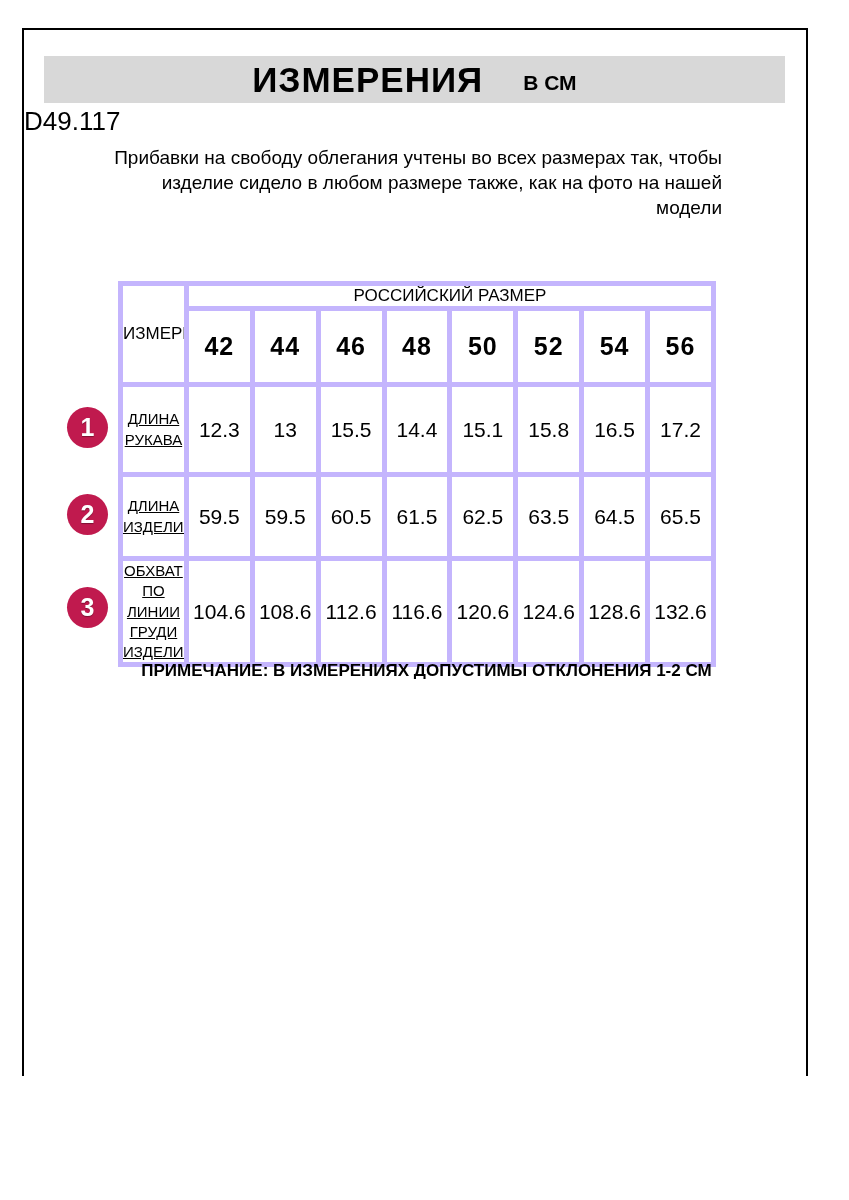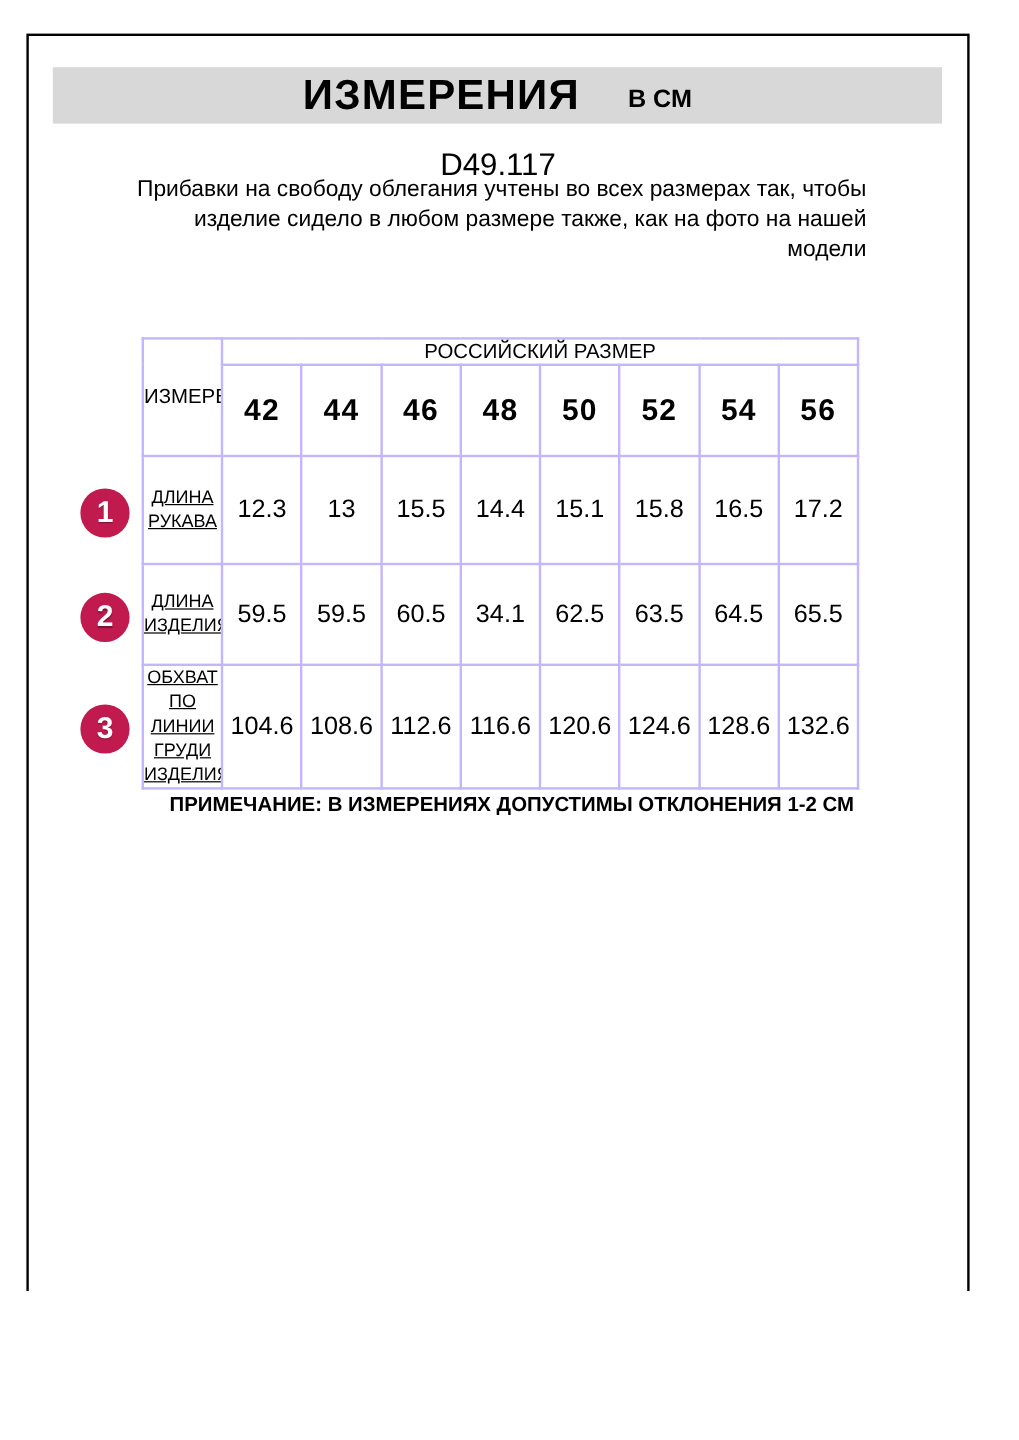--- a/index.html
+++ b/index.html
@@ -50,23 +50,22 @@
     margin-left: 46px;
   }
   .header-bar .t3 {
     font-size: 21px;
     font-weight: 700;
     margin-left: 40px;
     padding-top: 6px;
   }
   .product-code {
     position: absolute;
-    top: 92px;
+    top: 76px;
     left: 0; right: 0;
-    text-align: center;
     font-size: 26px;
     font-weight: 400;
   }
   .intro {
     position: absolute;
     top: 115px;
     left: 50%;
     transform: translateX(-50%);
     width: 614px;
     text-align: right;
@@ -75,21 +74,21 @@
   }
   table.size-table {
     position: absolute;
     left: 94px;
     top: 251px;
     width: 598px;
     border-collapse: collapse;
     table-layout: fixed;
   }
   table.size-table td {
-    border: 2px solid #c4b5fd;
+    border: 5px solid #c4b5fd;
     text-align: center;
     vertical-align: middle;
     padding: 0;
     overflow: hidden;
   }
   td.corner  { font-size: 17px; }
   td.group   { font-size: 17px; height: 22px; }
   td.size-cell {
     font-size: 25px;
     font-weight: 700;
@@ -174,21 +173,21 @@
             <td class="value-cell">15.8</td>
             <td class="value-cell">16.5</td>
             <td class="value-cell">17.2</td>
           </tr>
           <tr>
             <td class="row-label">ДЛИНА
 ИЗДЕЛИЯ</td>
             <td class="value-cell">59.5</td>
             <td class="value-cell">59.5</td>
             <td class="value-cell">60.5</td>
-            <td class="value-cell">34.1</td>
+            <td class="value-cell">61.5</td>
             <td class="value-cell">62.5</td>
             <td class="value-cell">63.5</td>
             <td class="value-cell">64.5</td>
             <td class="value-cell">65.5</td>
           </tr>
           <tr>
             <td class="row-label">ОБХВАТ ПО
 ЛИНИИ ГРУДИ
 ИЗДЕЛИЯ</td>
             <td class="value-cell">104.6</td>

